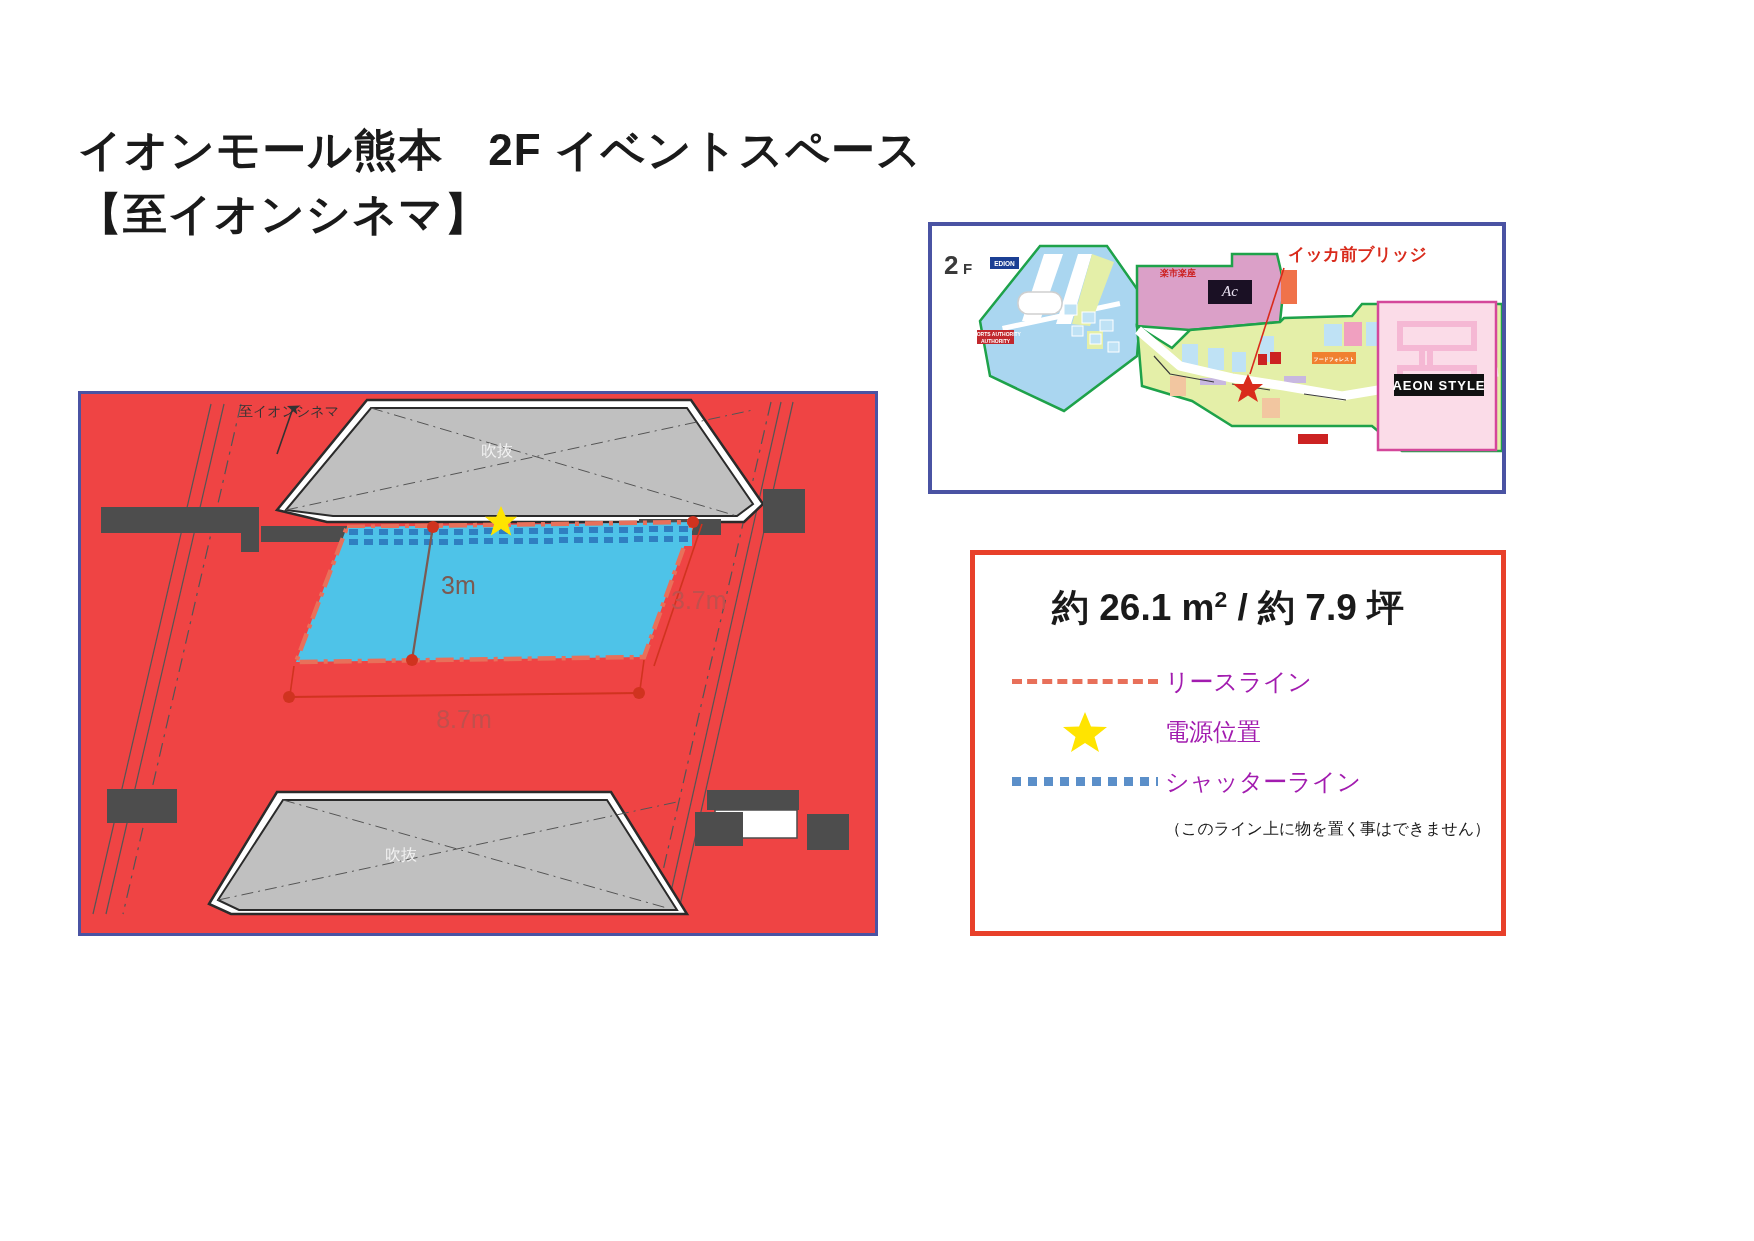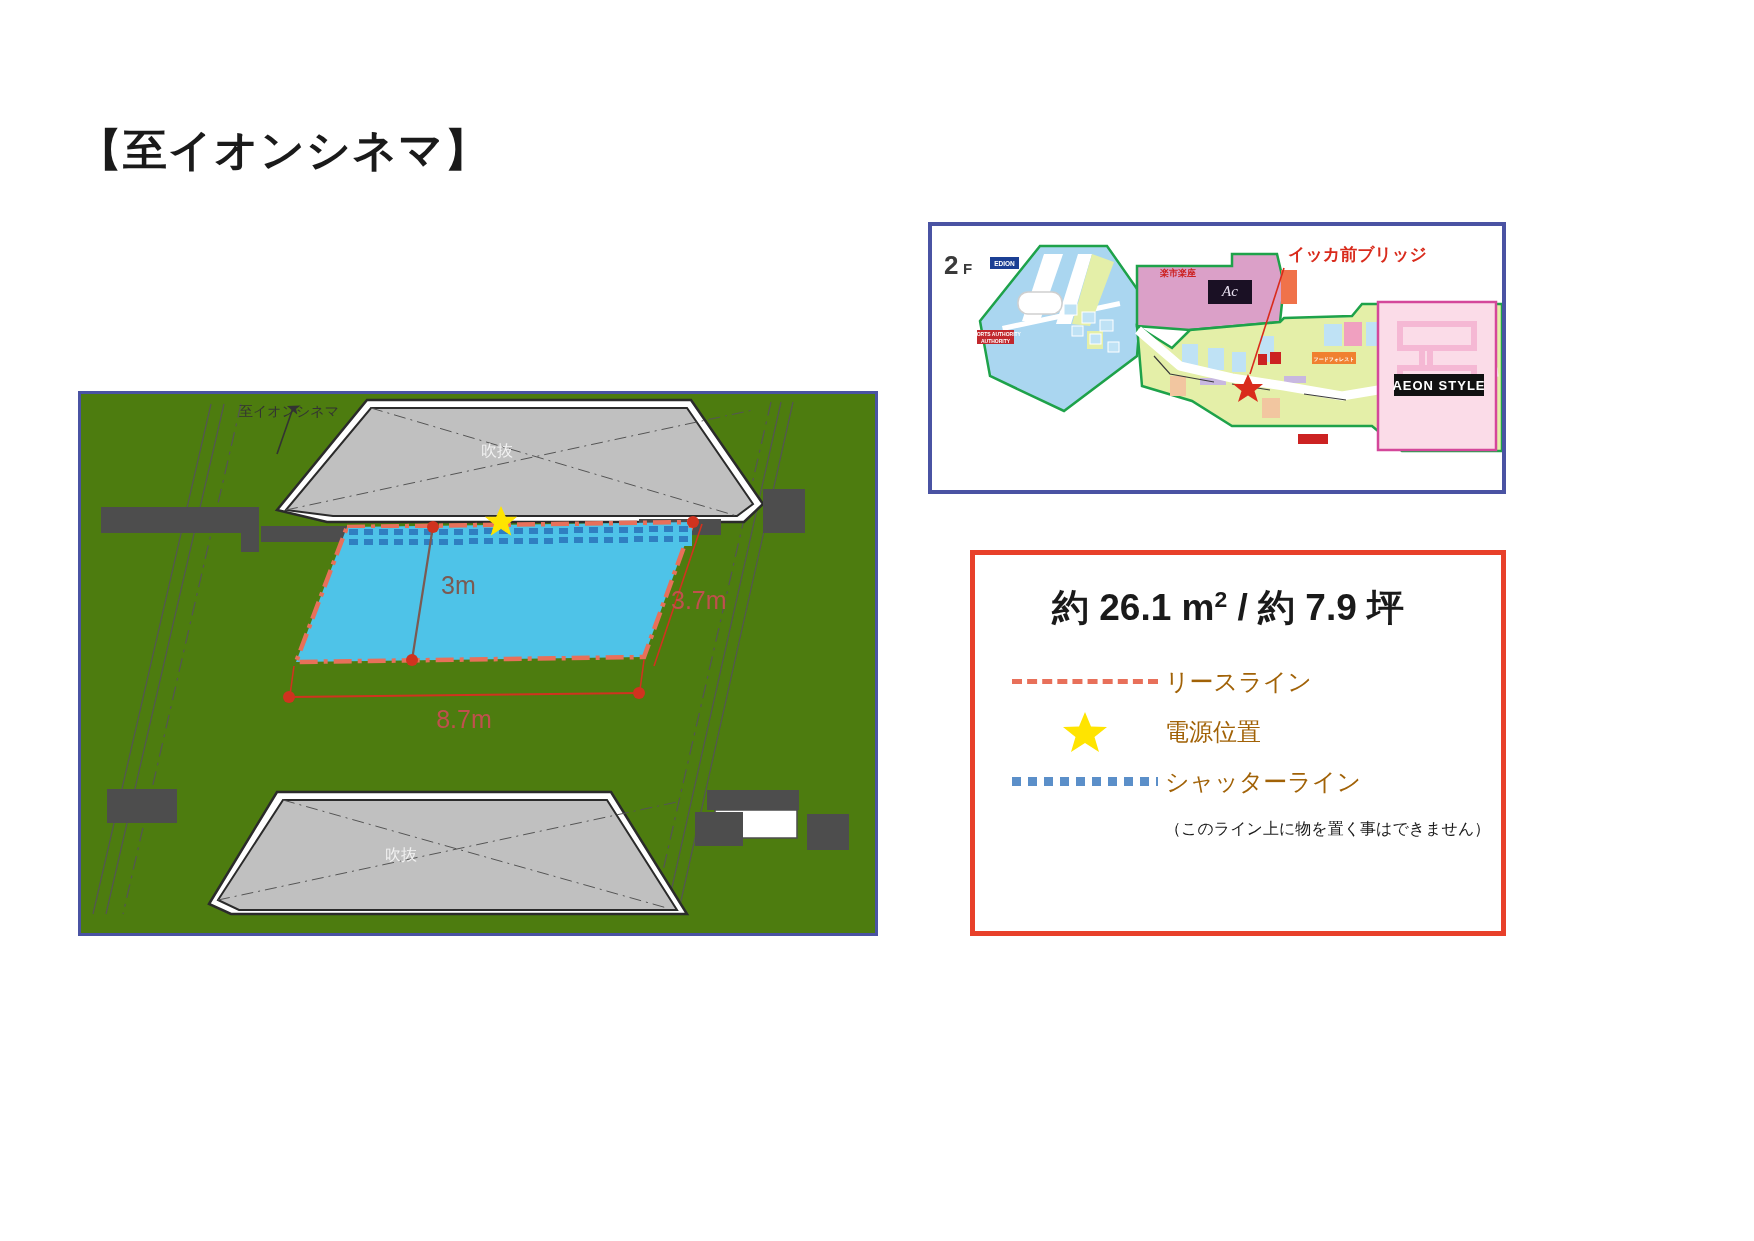--- a/index.html
+++ b/index.html
@@ -28,21 +28,21 @@
     line-height: 1.45;
     white-space: pre;
   }
 
   
   #floorplan-panel {
     position: absolute;
     left: 78px; top: 391px;
     width: 800px; height: 545px;
     border: 3px solid #4a53a3;
-    background: #4d7c0f;
+    background: #ef4444;
     overflow: hidden;
   }
   #floorplan-svg { display:block; width: 100%; height: 100%; }
 
   .fp-label {
     font-family: "Liberation Sans", sans-serif;
     font-size: 14px;
     fill: #333;
   }
   .fp-void-label {
@@ -129,21 +129,21 @@
   }
   .legend-swatch {
     width: 160px;
     flex: 0 0 160px;
     display: flex;
     align-items: center;
     justify-content: center;
   }
   .legend-text {
     font-size: 24px;
-    color: #a16207;
+    color: #a21caf;
     white-space: pre;
   }
   .sw-lease {
     width: 146px; height: 0;
     border-top: 5px dashed #e8705a;
   }
   .sw-shutter {
     width: 146px; height: 9px;
     background-image: repeating-linear-gradient(to right, #5b8fc9 0 9px, transparent 9px 16px);
   }
@@ -152,20 +152,21 @@
     margin-left: 160px;
     font-size: 16px;
     color: #1a1a1a;
     white-space: pre;
   }
 </style>
 </head>
 <body>
 
 <div id="title-block">
+  <div class="tline">イオンモール熊本　2F イベントスペース</div>
   <div class="tline">【至イオンシネマ】</div>
 </div>
 
 <div id="floorplan-panel">
   <svg id="floorplan-svg" viewBox="0 0 794 539" xmlns="http://www.w3.org/2000/svg">
     <defs>
       <marker id="arrHead" markerWidth="8" markerHeight="8" refX="4" refY="4" orient="auto">
         <path d="M4,0 L7,8 L4,6 L1,8 Z" fill="#333"></path>
       </marker>
     </defs>

